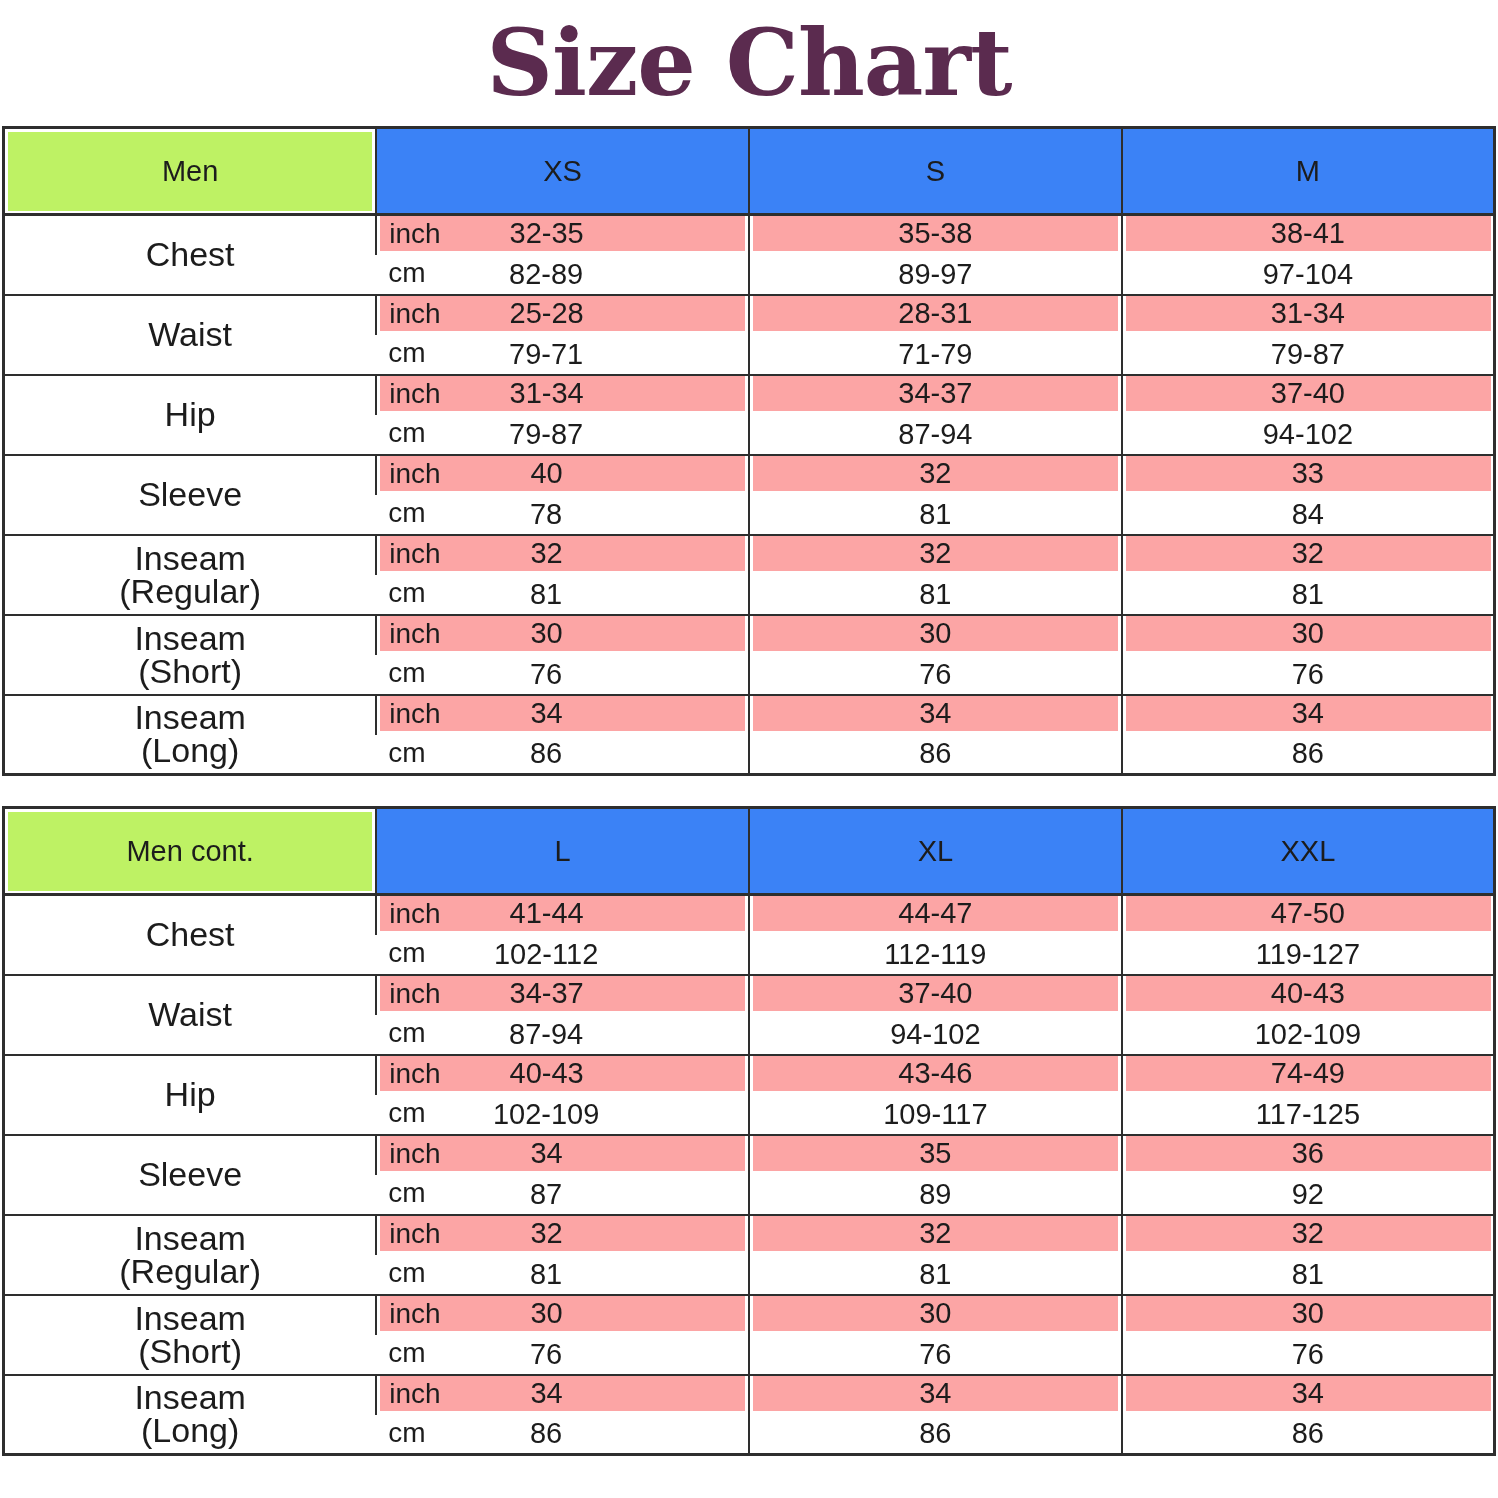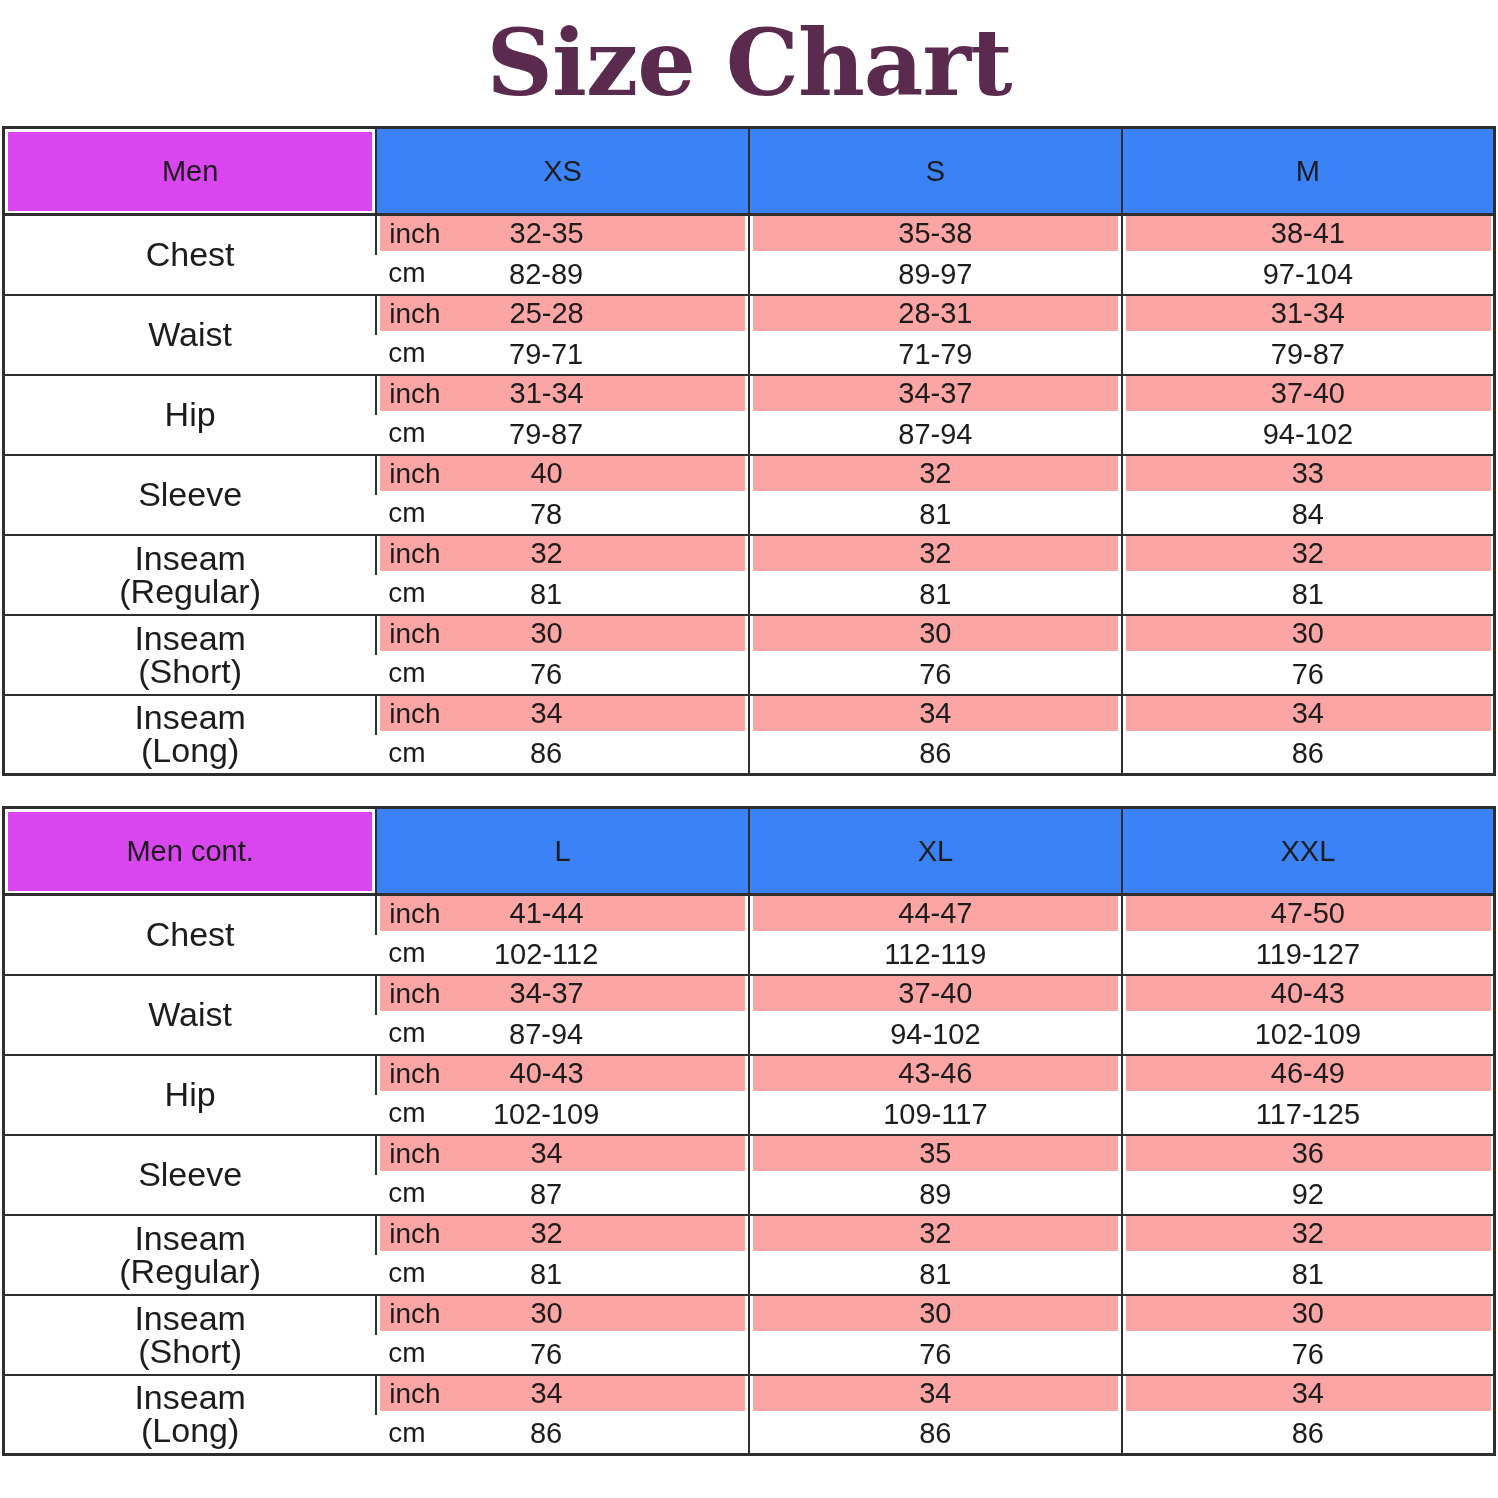--- a/index.html
+++ b/index.html
@@ -31,21 +31,21 @@
   col{width:25%;}
   th,td{padding:0;border-left:2px solid #2e2e2e;}
   th:first-child,td:first-child{border-left:none;}
   tr.header-row th{
     height:78px;
     font-size:29px;
     font-weight:400;
     border-bottom:3px solid #2e2e2e;
   }
   th.corner-cell{
-    background-color:#d946ef;
+    background-color:#bef264;
     background-clip:content-box;
     padding:3px;
     text-align:center;
   }
   th.size-cell{background:#3b82f6;}
   tr.row-inch td{border-top:2px solid #2e2e2e;}
   tr.row-inch{height:40px;}
   tr.row-cm{height:40px;}
   td.label-cell{
     background:#ffffff;
@@ -248,21 +248,21 @@
     <td class="val"><span class="v">102-109</span></td>
   </tr>
 
   <tr class="row-inch">
     <td class="label-cell" rowspan="2">
       <div>Hip</div>
       <div></div>
     </td>
     <td class="val band first-size"><span class="unit">inch</span><span class="v">40-43</span></td>
     <td class="val band"><span class="v">43-46</span></td>
-    <td class="val band"><span class="v">46-49</span></td>
+    <td class="val band"><span class="v">74-49</span></td>
   </tr>
   <tr class="row-cm">
     <td class="val first-size"><span class="unit">cm</span><span class="v">102-109</span></td>
     <td class="val"><span class="v">109-117</span></td>
     <td class="val"><span class="v">117-125</span></td>
   </tr>
 
   <tr class="row-inch">
     <td class="label-cell" rowspan="2">
       <div>Sleeve</div>

